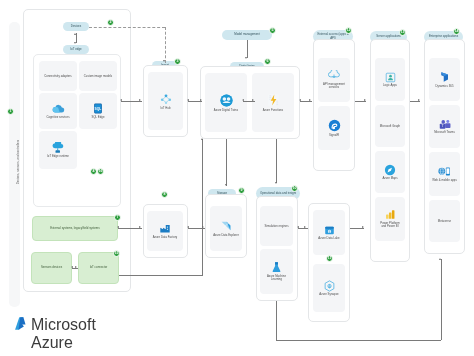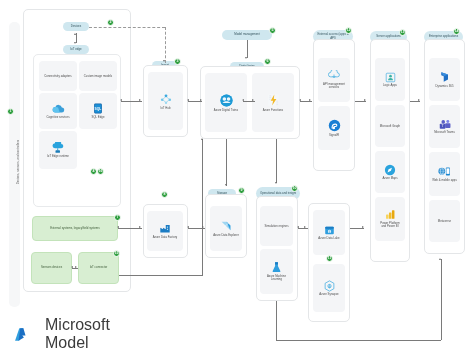--- a/index.html
+++ b/index.html
@@ -75,21 +75,21 @@
     position:absolute; left:9px; top:22px; width:11px; height:285px;
     background:#f6f7f8; border-radius:5px;
   }
   #rail-text {
     position:absolute; left:-66px; top:138px; width:150px;
     transform:rotate(-90deg);
     font-size:2.9px; color:#6a6a6a; text-align:center; letter-spacing:.02em;
   }
 
   
-  #logo { position:absolute; left:14px; top:316px; display:flex; align-items:center; gap:18px; }
+  #logo { position:absolute; left:14px; top:316px; display:flex; gap:4px; }
   #logo .mark { width:13px; height:14px; }
 </style>
 </head>
 <body>
 
 <div id="canvas">
 
   <div id="rail">
     <div id="rail-text">Devices, sensors, and controllers</div>
   </div>
@@ -397,17 +397,17 @@
   <div class="badge" style="left:113px; top:250px;">15</div>
   <div class="badge" style="left:97px;  top:168px;">16</div>
 
   <div id="logo">
     <svg class="mark" viewBox="0 0 26 28">
       <path d="M10.6 2.4h8.2L10.3 27.3H2.1z" fill="#2f9ede"></path>
       <path d="M12.6 2.4h6.2L23 16.8h-6.4l3.2 4.3-10.8 6.2z" fill="#1b6fc4"></path>
     </svg>
     <div>
       <div>Microsoft</div>
-      <div>Model</div>
+      <div>Azure</div>
     </div>
   </div>
 
 </div>
 
 </body></html>

